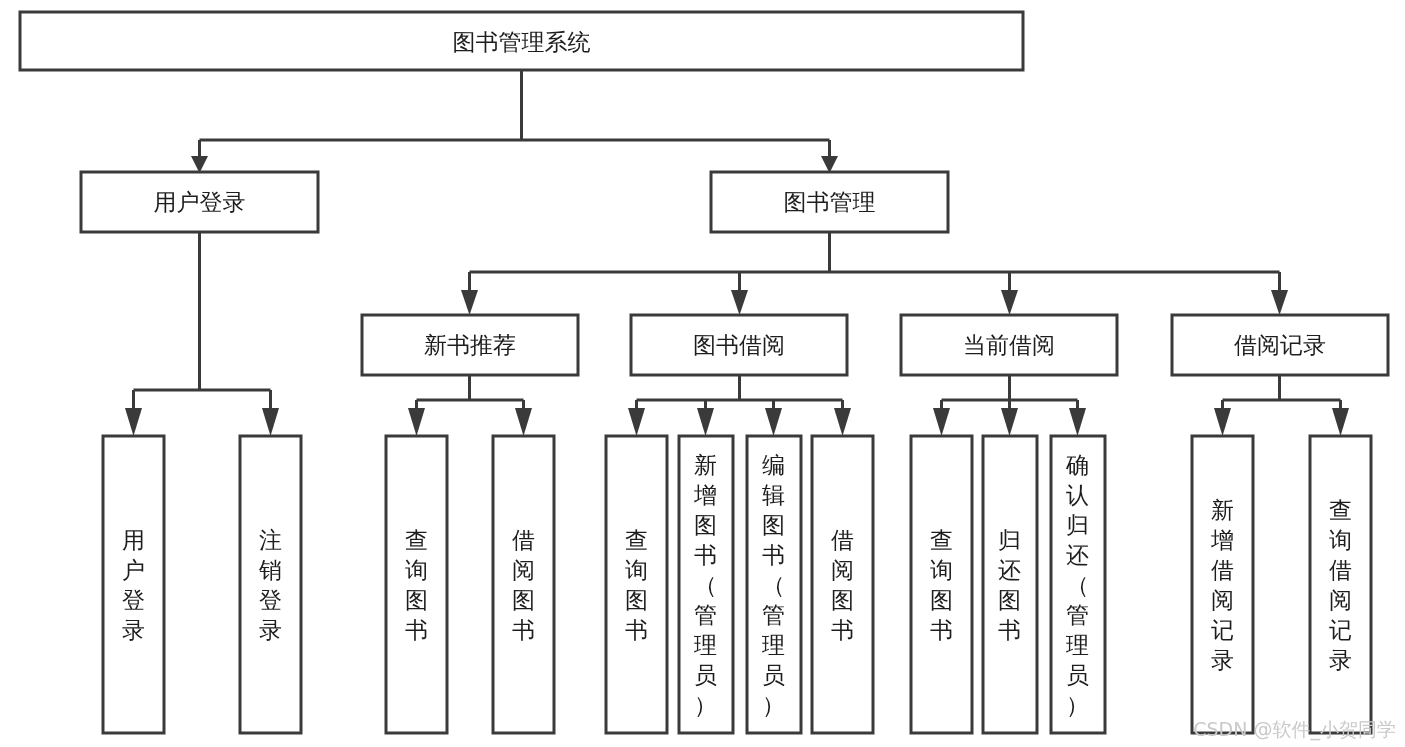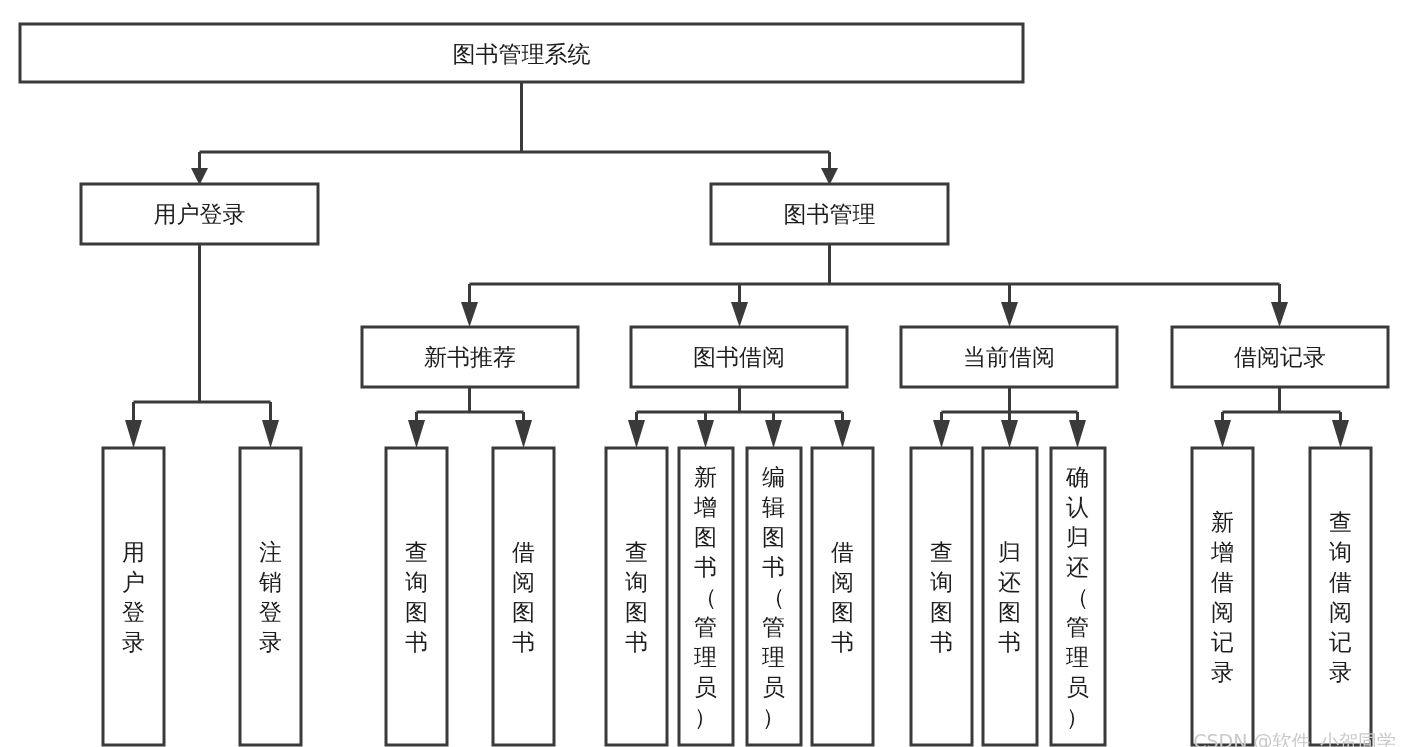--- a/index.html
+++ b/index.html
@@ -10,21 +10,21 @@
   body {
     width: 1405px;
     height: 747px;
     overflow: hidden;
     font-family: "DejaVu Sans", "Liberation Sans", sans-serif;
     position: relative;
   }
   #diagram-root {
     position: absolute;
     left: 0;
-    top: 12px;
+    top: 0;
     width: 1405px;
     height: 662px;
   }
   svg.flow {
     display: block;
     width: 1405px;
     height: 747px;
     background: #ffffff;
   }
   .node-box {

